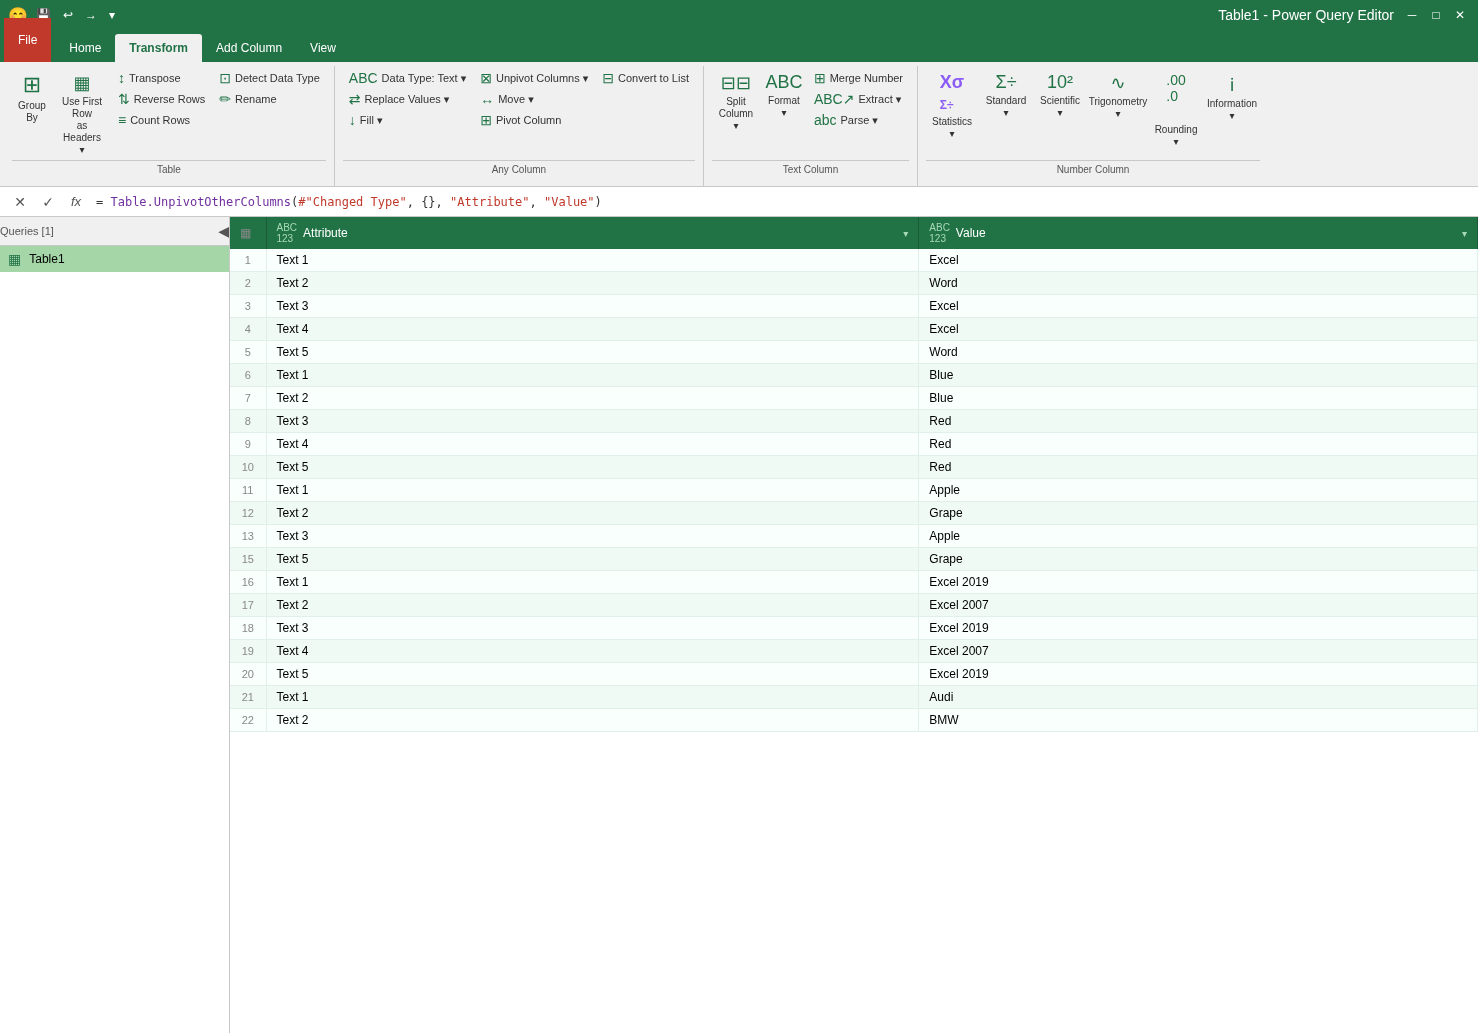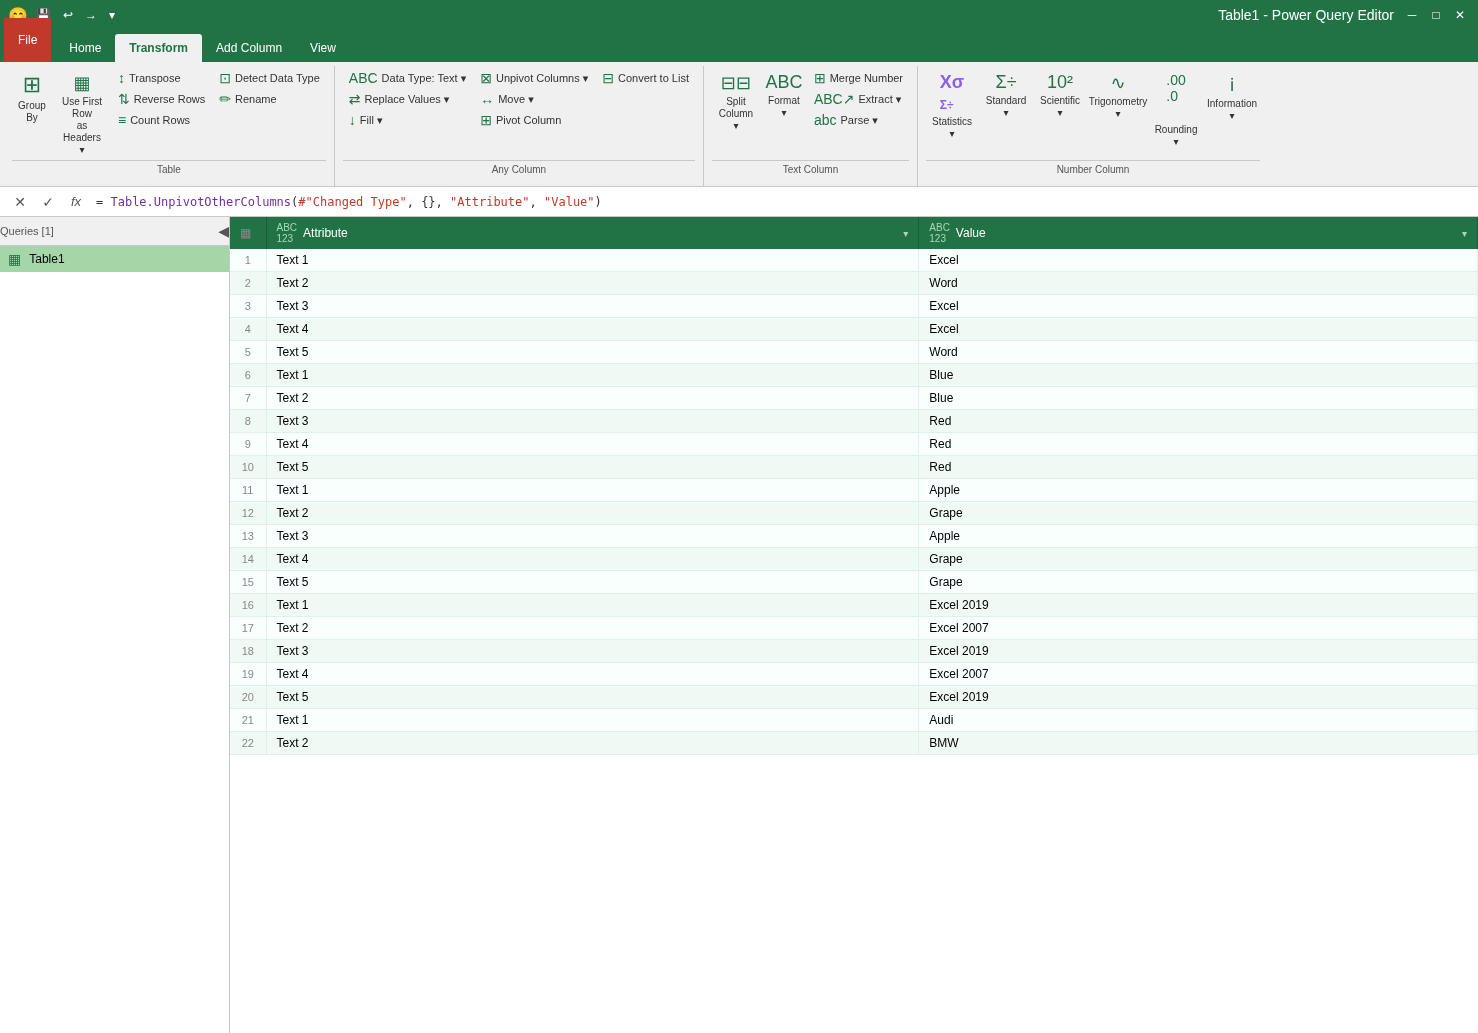--- a/index.html
+++ b/index.html
@@ -510,25 +510,20 @@
             <td class="row-num">12</td>
             <td>Text 2</td>
             <td>Grape</td>
           </tr>
           <tr>
             <td class="row-num">13</td>
             <td>Text 3</td>
             <td>Apple</td>
           </tr>
           <tr>
-            <td class="row-num">14</td>
-            <td>Text 4</td>
-            <td>Grape</td>
-          </tr>
-          <tr>
             <td class="row-num">15</td>
             <td>Text 5</td>
             <td>Grape</td>
           </tr>
           <tr>
             <td class="row-num">16</td>
             <td>Text 1</td>
             <td>Excel 2019</td>
           </tr>
           <tr>

